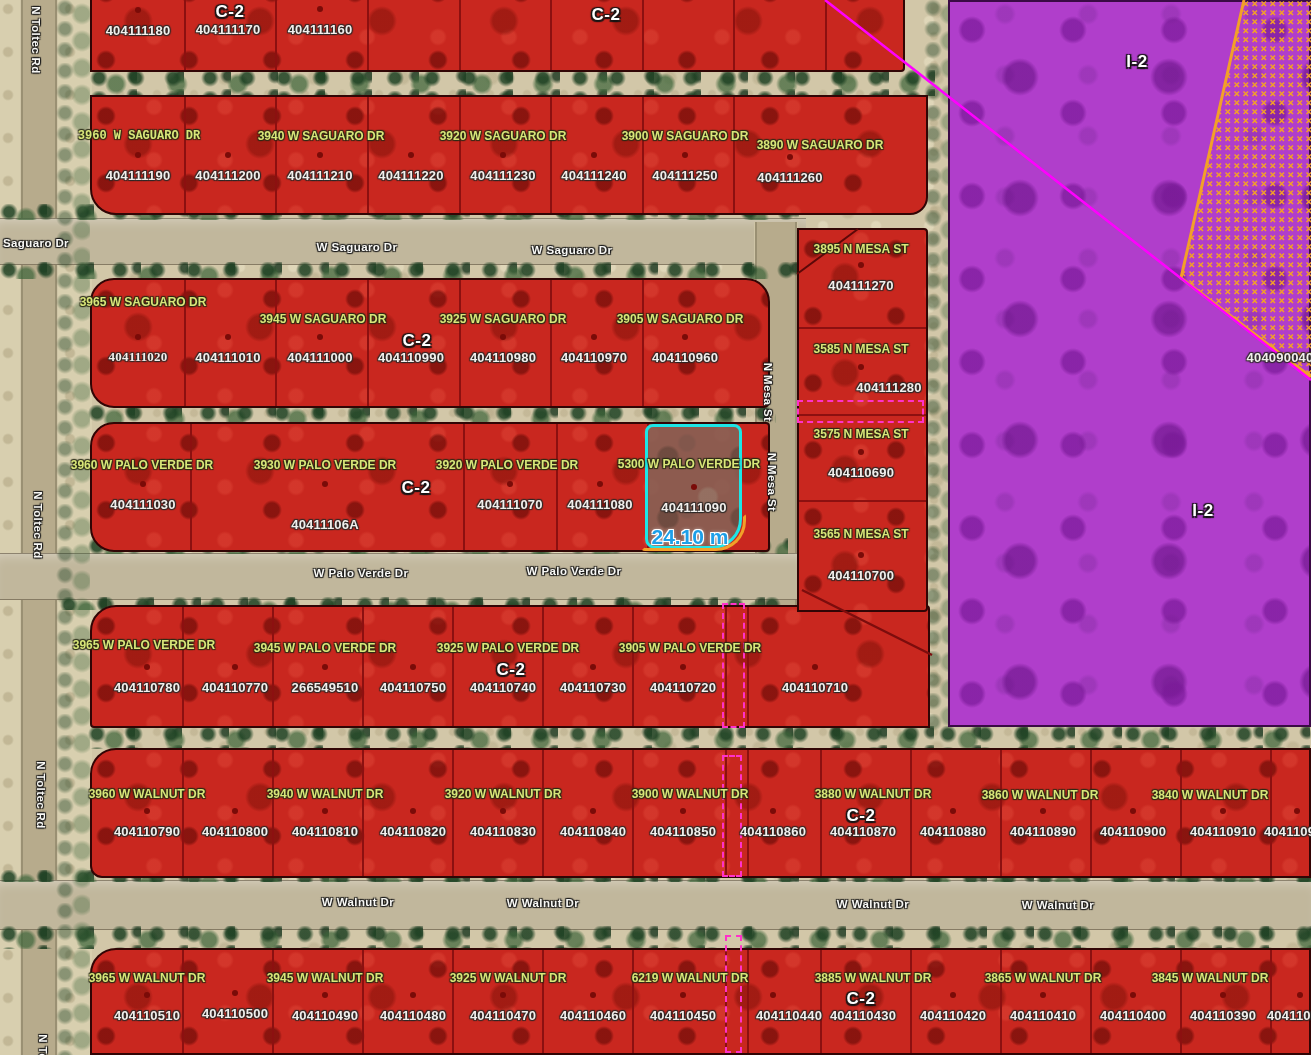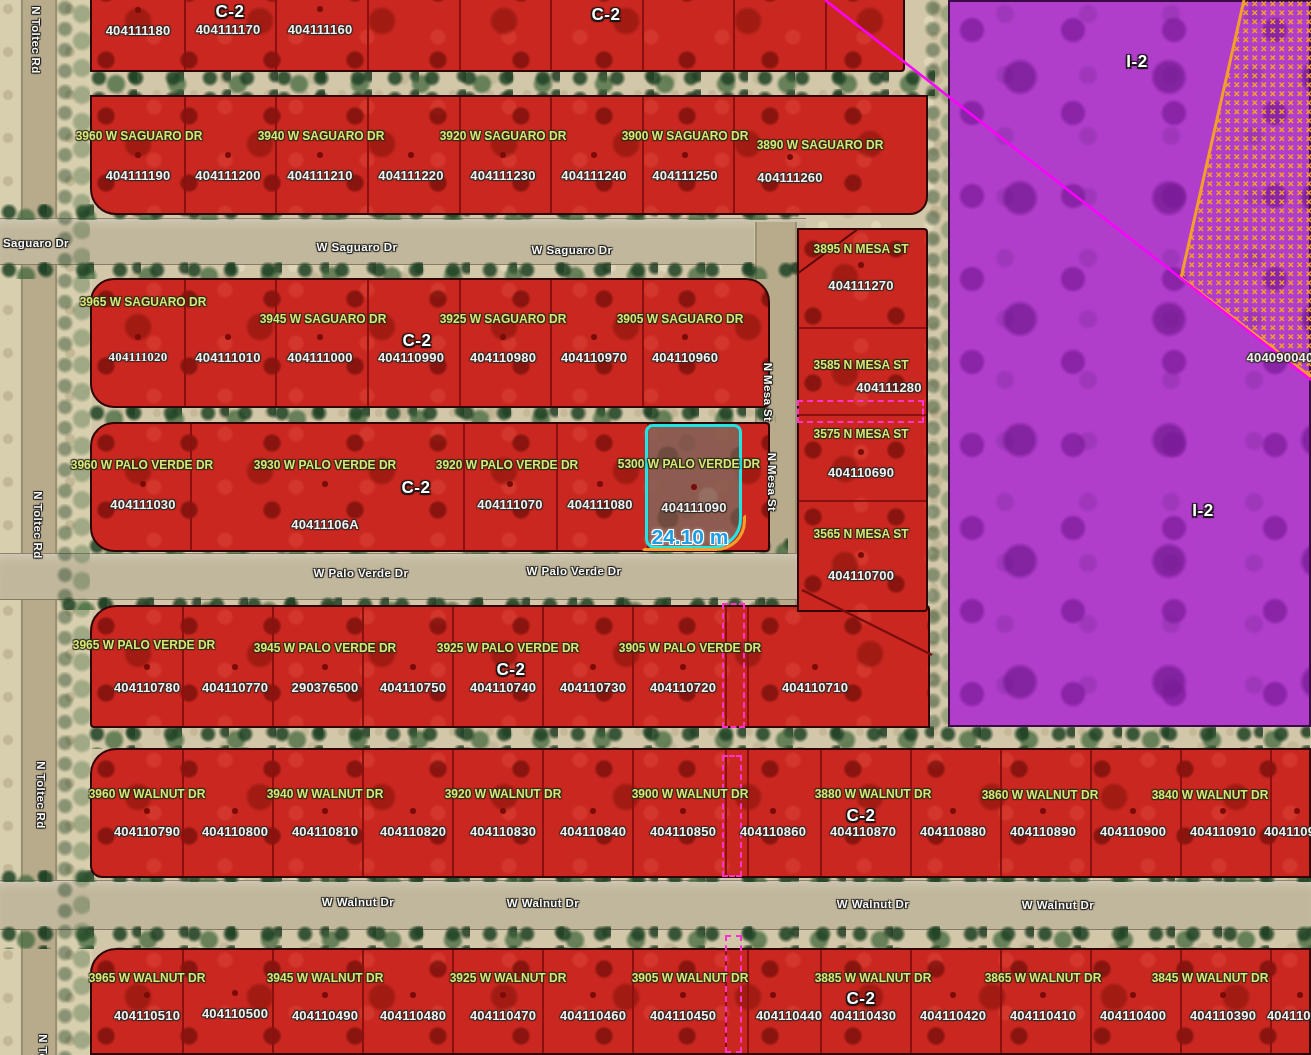--- a/index.html
+++ b/index.html
@@ -269,21 +269,21 @@
     <div class="lbl lbl-apn" style="left: 503px; top: 357px;">404110980</div>
     <div class="lbl lbl-apn" style="left: 594px; top: 357px;">404110970</div>
     <div class="lbl lbl-apn" style="left: 685px; top: 357px;">404110960</div>
     <div class="lbl lbl-apn" style="left: 143px; top: 504px;">404111030</div>
     <div class="lbl lbl-apn" style="left: 325px; top: 504px; margin-top: 20px;">40411106A</div>
     <div class="lbl lbl-apn" style="left: 510px; top: 504px;">404111070</div>
     <div class="lbl lbl-apn" style="left: 600px; top: 504px;">404111080</div>
     <div class="lbl lbl-apn" style="left: 694px; top: 507px;">404111090</div>
     <div class="lbl lbl-apn" style="left: 147px; top: 687px;">404110780</div>
     <div class="lbl lbl-apn" style="left: 235px; top: 687px;">404110770</div>
-    <div class="lbl lbl-apn" style="left: 325px; top: 687px;">290376500</div>
+    <div class="lbl lbl-apn" style="left: 325px; top: 687px;">266549510</div>
     <div class="lbl lbl-apn" style="left: 413px; top: 687px;">404110750</div>
     <div class="lbl lbl-apn" style="left: 503px; top: 687px;">404110740</div>
     <div class="lbl lbl-apn" style="left: 593px; top: 687px;">404110730</div>
     <div class="lbl lbl-apn" style="left: 683px; top: 687px;">404110720</div>
     <div class="lbl lbl-apn" style="left: 815px; top: 687px;">404110710</div>
     <div class="lbl lbl-apn" style="left: 861px; top: 285px;">404111270</div>
     <div class="lbl lbl-apn" style="left: 861px; top: 387px; margin-left: 28px;">404111280</div>
     <div class="lbl lbl-apn" style="left: 861px; top: 472px;">404110690</div>
     <div class="lbl lbl-apn" style="left: 861px; top: 575px;">404110700</div>
     <div class="lbl lbl-apn" style="left: 147px; top: 831px;">404110790</div>
@@ -308,52 +308,52 @@
     <div class="lbl lbl-apn" style="left: 593px; top: 1015px;">404110460</div>
     <div class="lbl lbl-apn" style="left: 683px; top: 1015px;">404110450</div>
     <div class="lbl lbl-apn" style="left: 773px; top: 1015px; padding-left: 32px;">404110440</div>
     <div class="lbl lbl-apn" style="left: 863px; top: 1015px;">404110430</div>
     <div class="lbl lbl-apn" style="left: 953px; top: 1015px;">404110420</div>
     <div class="lbl lbl-apn" style="left: 1043px; top: 1015px;">404110410</div>
     <div class="lbl lbl-apn" style="left: 1133px; top: 1015px;">404110400</div>
     <div class="lbl lbl-apn" style="left: 1223px; top: 1015px;">404110390</div>
     <div class="lbl lbl-apn" style="left: 1300px; top: 1015px;">404110380</div>
     <div class="lbl lbl-apn" style="left: 1280px; top: 357px;">404090040</div>
-    <div class="lbl lbl-addr" style="left: 139px; top: 136px;">3960 W SAGUARO DR</div>
+    <div class="lbl lbl-addr" style="left: 139px; top: 136px; font-family: Liberation Mono, monospace;">3960 W SAGUARO DR</div>
     <div class="lbl lbl-addr" style="left: 321px; top: 136px;">3940 W SAGUARO DR</div>
     <div class="lbl lbl-addr" style="left: 503px; top: 136px;">3920 W SAGUARO DR</div>
     <div class="lbl lbl-addr" style="left: 685px; top: 136px;">3900 W SAGUARO DR</div>
     <div class="lbl lbl-addr" style="left: 820px; top: 145px;">3890 W SAGUARO DR</div>
     <div class="lbl lbl-addr" style="left: 143px; top: 302px;">3965 W SAGUARO DR</div>
     <div class="lbl lbl-addr" style="left: 323px; top: 319px;">3945 W SAGUARO DR</div>
     <div class="lbl lbl-addr" style="left: 503px; top: 319px;">3925 W SAGUARO DR</div>
     <div class="lbl lbl-addr" style="left: 680px; top: 319px;">3905 W SAGUARO DR</div>
     <div class="lbl lbl-addr" style="left: 142px; top: 465px;">3960 W PALO VERDE DR</div>
     <div class="lbl lbl-addr" style="left: 325px; top: 465px;">3930 W PALO VERDE DR</div>
     <div class="lbl lbl-addr" style="left: 507px; top: 465px;">3920 W PALO VERDE DR</div>
     <div class="lbl lbl-addr" style="left: 689px; top: 464px;">5300 W PALO VERDE DR</div>
     <div class="lbl lbl-addr" style="left: 144px; top: 645px;">3965 W PALO VERDE DR</div>
     <div class="lbl lbl-addr" style="left: 325px; top: 648px;">3945 W PALO VERDE DR</div>
     <div class="lbl lbl-addr" style="left: 508px; top: 648px;">3925 W PALO VERDE DR</div>
     <div class="lbl lbl-addr" style="left: 690px; top: 648px;">3905 W PALO VERDE DR</div>
     <div class="lbl lbl-addr" style="left: 861px; top: 249px;">3895 N MESA ST</div>
-    <div class="lbl lbl-addr" style="left: 861px; top: 349px; margin-top: 16px;">3585 N MESA ST</div>
+    <div class="lbl lbl-addr" style="left: 861px; top: 349px;">3585 N MESA ST</div>
     <div class="lbl lbl-addr" style="left: 861px; top: 434px;">3575 N MESA ST</div>
     <div class="lbl lbl-addr" style="left: 861px; top: 534px;">3565 N MESA ST</div>
     <div class="lbl lbl-addr" style="left: 147px; top: 794px;">3960 W WALNUT DR</div>
     <div class="lbl lbl-addr" style="left: 325px; top: 794px;">3940 W WALNUT DR</div>
     <div class="lbl lbl-addr" style="left: 503px; top: 794px;">3920 W WALNUT DR</div>
     <div class="lbl lbl-addr" style="left: 690px; top: 794px;">3900 W WALNUT DR</div>
     <div class="lbl lbl-addr" style="left: 873px; top: 794px;">3880 W WALNUT DR</div>
     <div class="lbl lbl-addr" style="left: 1040px; top: 795px;">3860 W WALNUT DR</div>
     <div class="lbl lbl-addr" style="left: 1210px; top: 795px;">3840 W WALNUT DR</div>
     <div class="lbl lbl-addr" style="left: 147px; top: 978px;">3965 W WALNUT DR</div>
     <div class="lbl lbl-addr" style="left: 325px; top: 978px;">3945 W WALNUT DR</div>
     <div class="lbl lbl-addr" style="left: 508px; top: 978px;">3925 W WALNUT DR</div>
-    <div class="lbl lbl-addr" style="left: 690px; top: 978px;">3905 W WALNUT DR</div>
+    <div class="lbl lbl-addr" style="left: 690px; top: 978px;">6219 W WALNUT DR</div>
     <div class="lbl lbl-addr" style="left: 873px; top: 978px;">3885 W WALNUT DR</div>
     <div class="lbl lbl-addr" style="left: 1043px; top: 978px;">3865 W WALNUT DR</div>
     <div class="lbl lbl-addr" style="left: 1210px; top: 978px;">3845 W WALNUT DR</div>
     <div class="lbl lbl-zone" style="left: 230px; top: 12px;">C-2</div>
     <div class="lbl lbl-zone" style="left: 606px; top: 15px;">C-2</div>
     <div class="lbl lbl-zone" style="left: 417px; top: 341px;">C-2</div>
     <div class="lbl lbl-zone" style="left: 416px; top: 488px;">C-2</div>
     <div class="lbl lbl-zone" style="left: 511px; top: 670px;">C-2</div>
     <div class="lbl lbl-zone" style="left: 861px; top: 816px;">C-2</div>
     <div class="lbl lbl-zone" style="left: 861px; top: 999px;">C-2</div>

